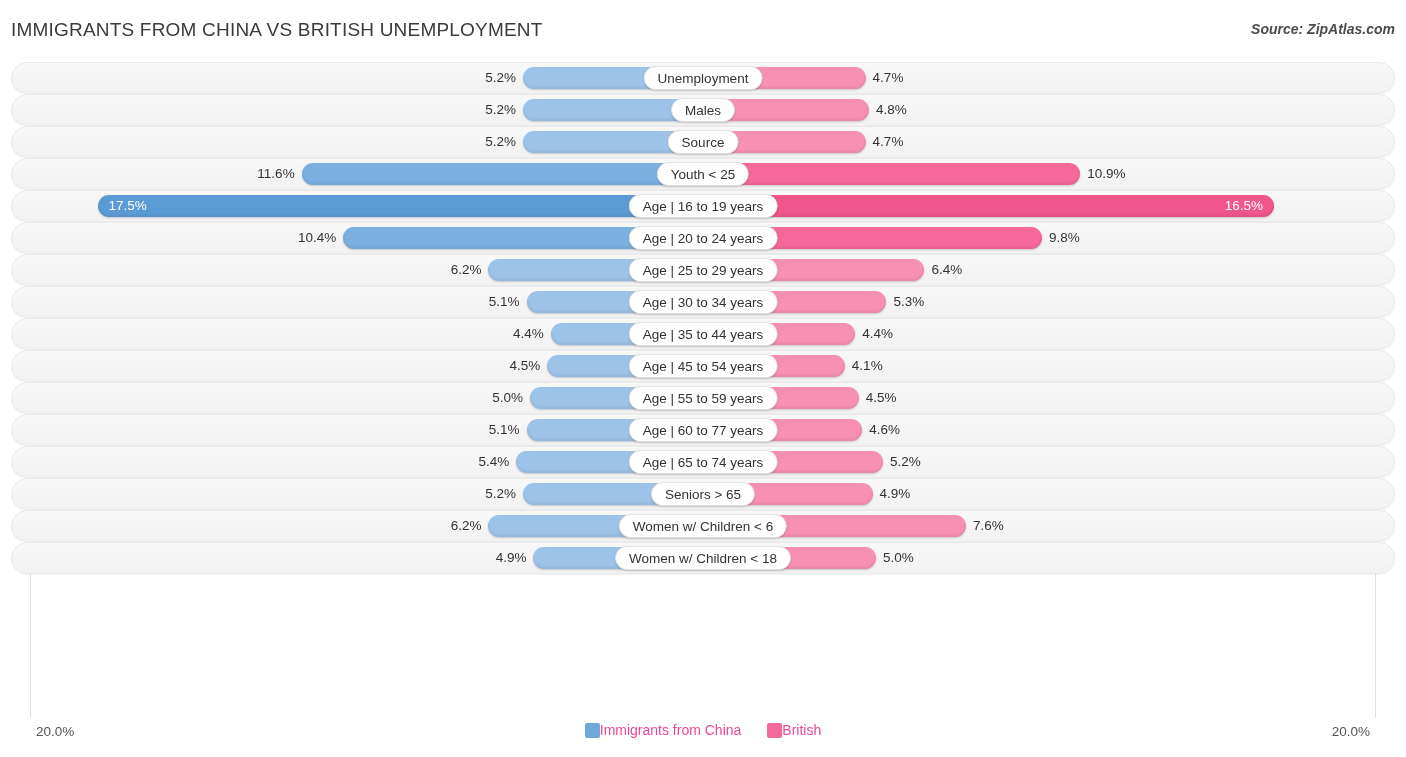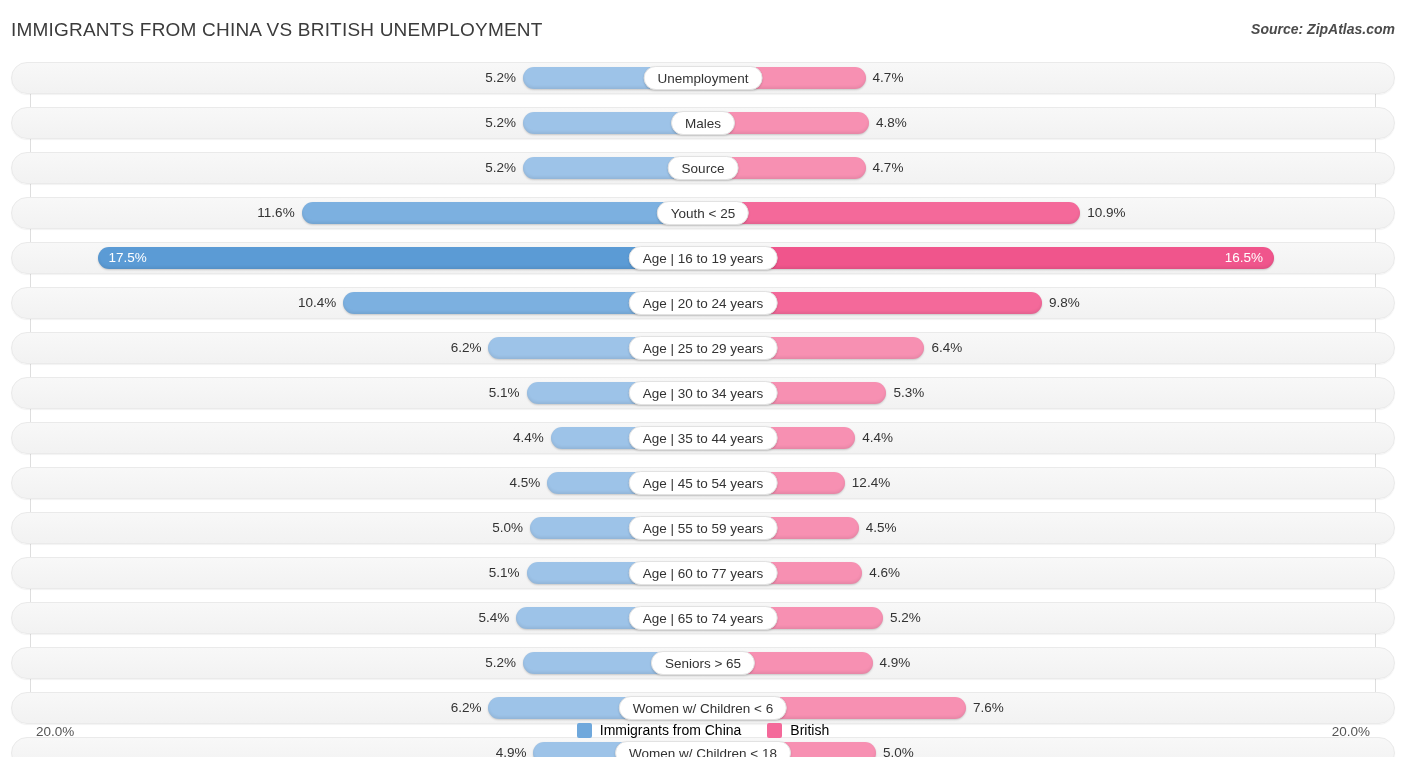--- a/index.html
+++ b/index.html
@@ -58,21 +58,21 @@
   .rows {
     position: absolute;
     left: 0;
     top: 0;
     width: 1406px;
   }
 
   .row {
     position: relative;
     height: 32px;
-    margin-bottom: 13px;
+    margin-bottom: 0;
   }
   .track {
     position: absolute;
     left: 11px;
     right: 11px;
     top: 0;
     height: 32px;
     border-radius: 16px;
     background: linear-gradient(#f8f8f8, #f2f2f2);
     border: 1px solid #eaeaea;
@@ -150,23 +150,23 @@
     left: 0;
     width: 1406px;
     display: flex;
     justify-content: center;
     align-items: center;
     gap: 26px;
   }
   .legend-item {
     display: flex;
     align-items: center;
-    gap: 8px;
+    gap: 0;
     font-size: 14px;
-    color: #000000;
+    color: #ec4899;
     white-space: nowrap;
   }
   .swatch {
     width: 15px;
     height: 15px;
     border-radius: 2px;
     display: inline-block;
   }
 </style>
 </head>
@@ -249,21 +249,21 @@
         <div class="bar right" style="width: 152.24px; background: rgb(247, 144, 178);"></div>
         <div class="val" style="right: 862.24px;">4.4%</div>
         <div class="val" style="left: 862.24px;">4.4%</div>
         <div class="pill">Age | 35 to 44 years</div>
       </div>
       <div class="row">
         <div class="track"></div>
         <div class="bar left" style="width: 155.7px; background: rgb(157, 195, 232);"></div>
         <div class="bar right" style="width: 141.86px; background: rgb(247, 144, 178);"></div>
         <div class="val" style="right: 865.7px;">4.5%</div>
-        <div class="val" style="left: 851.86px;">12.4%</div>
+        <div class="val" style="left: 851.86px;">4.1%</div>
         <div class="pill">Age | 45 to 54 years</div>
       </div>
       <div class="row">
         <div class="track"></div>
         <div class="bar left" style="width: 173px; background: rgb(157, 195, 232);"></div>
         <div class="bar right" style="width: 155.7px; background: rgb(247, 144, 178);"></div>
         <div class="val" style="right: 883px;">5.0%</div>
         <div class="val" style="left: 865.7px;">4.5%</div>
         <div class="pill">Age | 55 to 59 years</div>
       </div>

